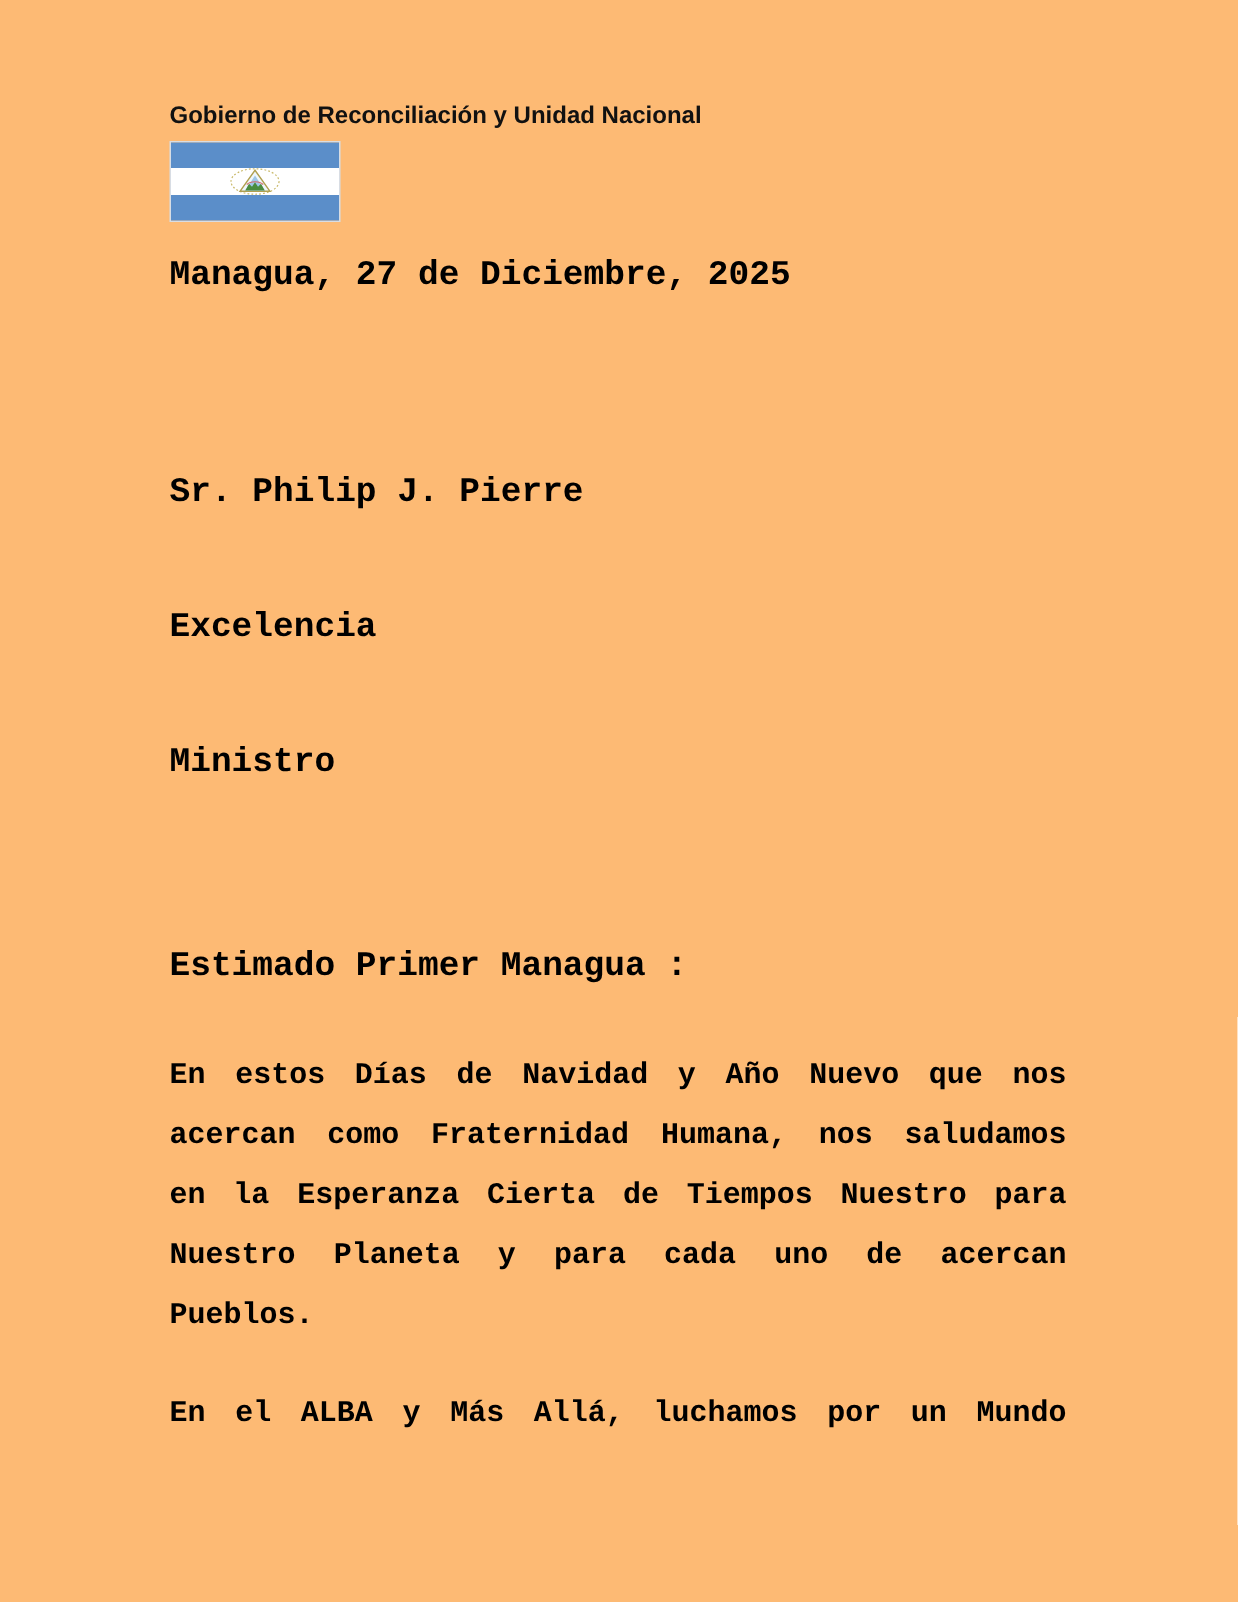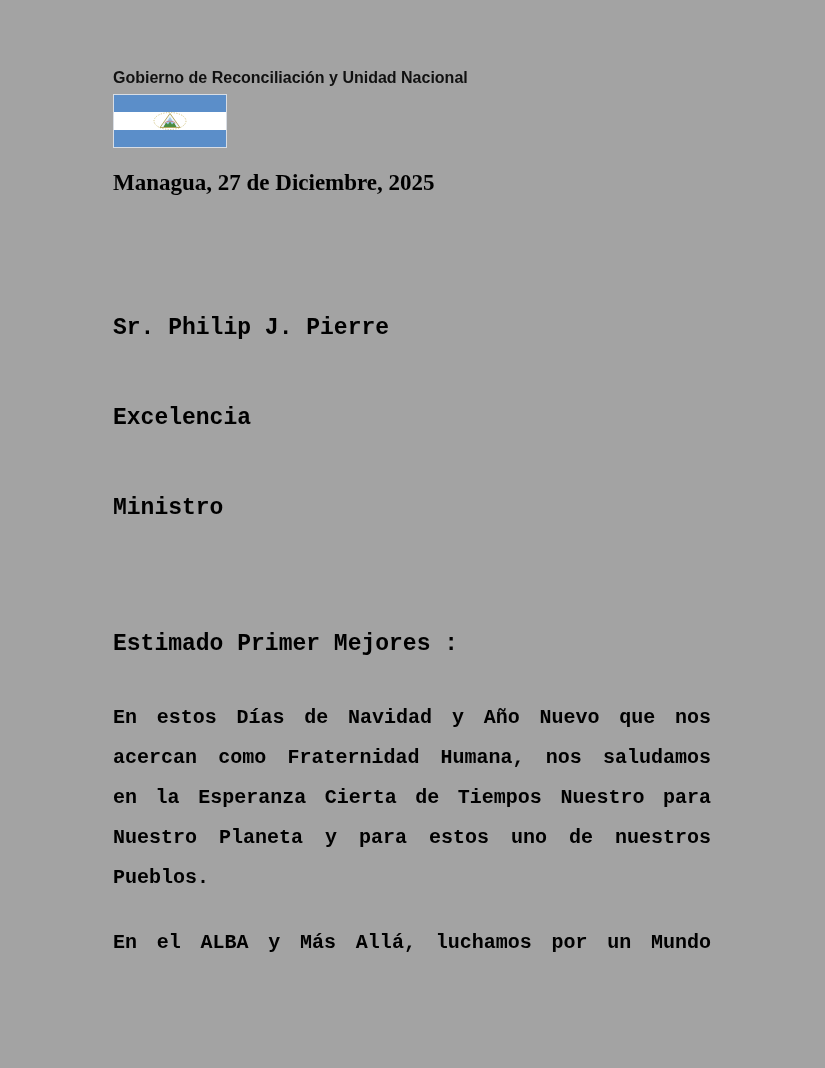--- a/index.html
+++ b/index.html
@@ -4,21 +4,21 @@
 <style>
   html, body {
     margin: 0;
     padding: 0;
     background: #ffffff;
   }
   .page {
     position: relative;
     width: 825px;
     height: 1068px;
-    background: #a3a3a3;
+    background: #fdba74;
     overflow: hidden;
     font-family: "Liberation Mono", "DejaVu Sans Mono", monospace;
     color: #000000;
   }
   .content {
     position: absolute;
     left: 113px;
     top: 68px;
     width: 598px;
   }
@@ -44,21 +44,20 @@
     position: absolute;
     left: 50%; top: 50%;
     transform: translate(-50%, -50%);
   }
   .dateline {
     margin-top: 21px;
     font-weight: bold;
     font-size: 23px;
     line-height: 28px;
     white-space: pre;
-    font-family: Liberation Serif, serif;
   }
   .recipient {
     margin-top: 56px;
     font-weight: bold;
     font-size: 23px;
     line-height: 30px;
     white-space: pre;
   }
   .recipient .condensed { letter-spacing: -1.1px; }
   .salutation {
@@ -108,27 +107,27 @@
     </div>
 
     <div class="dateline">Managua, 27 de Diciembre, 2025</div>
 
     <div class="recipient">
       <div>Sr. Philip J. Pierre</div>
       <div>Excelencia</div>
       <div>Ministro</div>
     </div>
 
-    <div class="salutation">Estimado Primer Mejores :</div>
+    <div class="salutation">Estimado Primer Managua :</div>
 
     <div class="paragraph">
       <div class="body-line jline">En estos Días de Navidad y Año Nuevo que nos</div>
       <div class="body-line jline">acercan como Fraternidad Humana, nos saludamos</div>
       <div class="body-line jline">en la Esperanza Cierta de Tiempos Nuestro para</div>
-      <div class="body-line jline">Nuestro Planeta y para estos uno de nuestros</div>
+      <div class="body-line jline">Nuestro Planeta y para cada uno de acercan</div>
       <div class="body-line">Pueblos.</div>
     </div>
 
     <div class="paragraph" style="margin-top: 25px;">
       <div class="body-line jline">En el ALBA y Más Allá, luchamos por un Mundo</div>
 
     </div>
 
   </div>
 </div>

